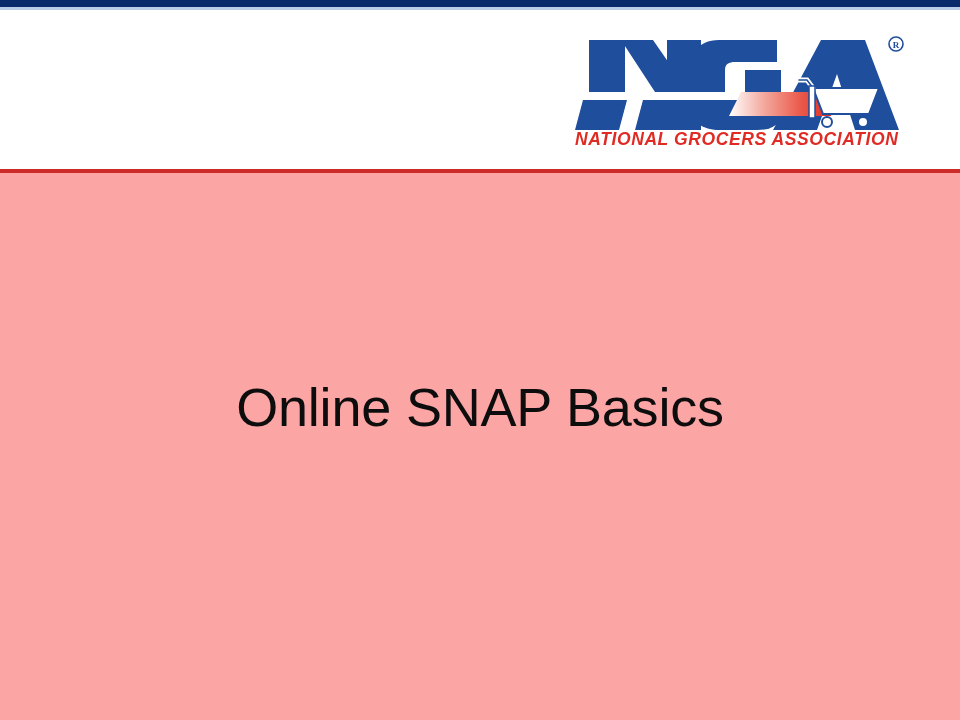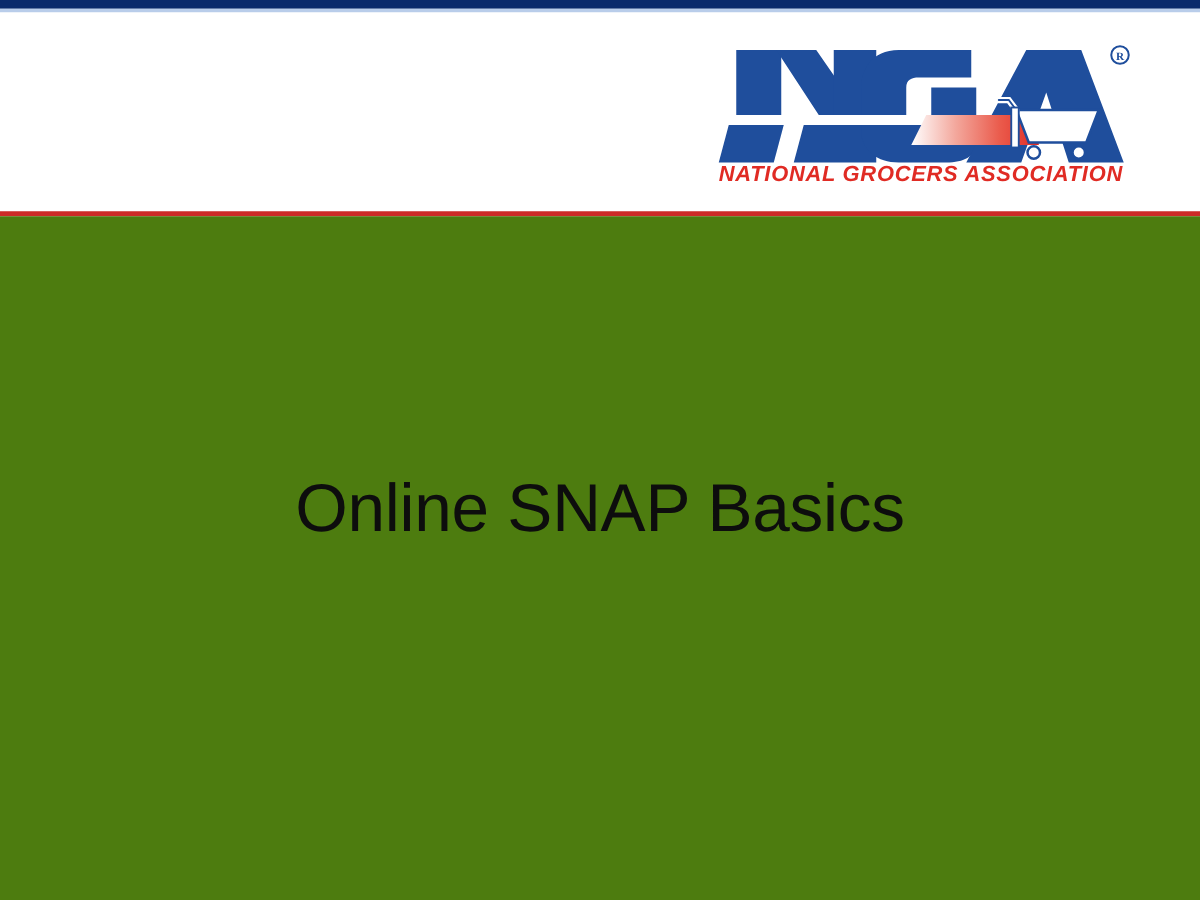--- a/index.html
+++ b/index.html
@@ -75,21 +75,21 @@
     background: #cc2b27;
   }
 
   
   .body-area {
     position: absolute;
     left: 0;
     top: 173px;
     width: 960px;
     height: 547px;
-    background: #4d7c0f;
+    background: #fca5a5;
   }
 
   .title-block {
     position: absolute;
     left: 72px;
     top: 205px;
     width: 816px;
     text-align: center;
   }
 

